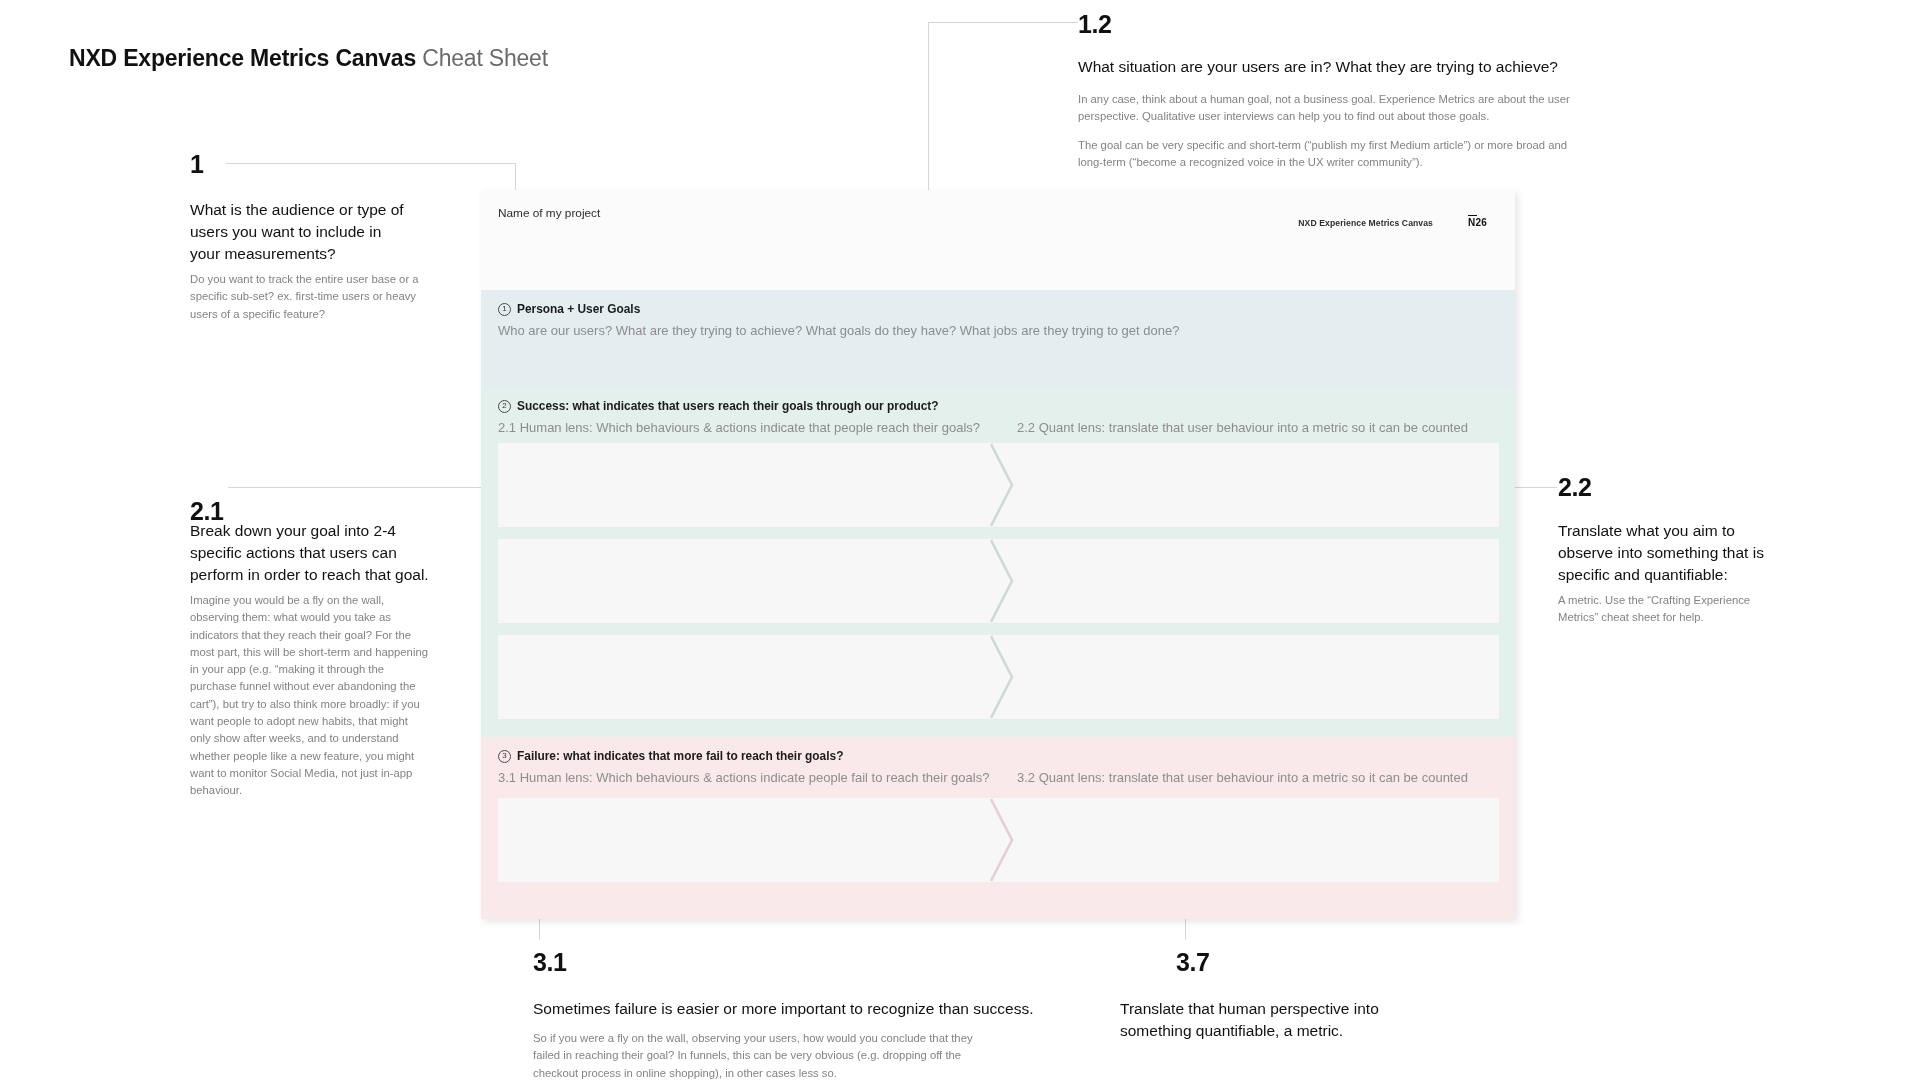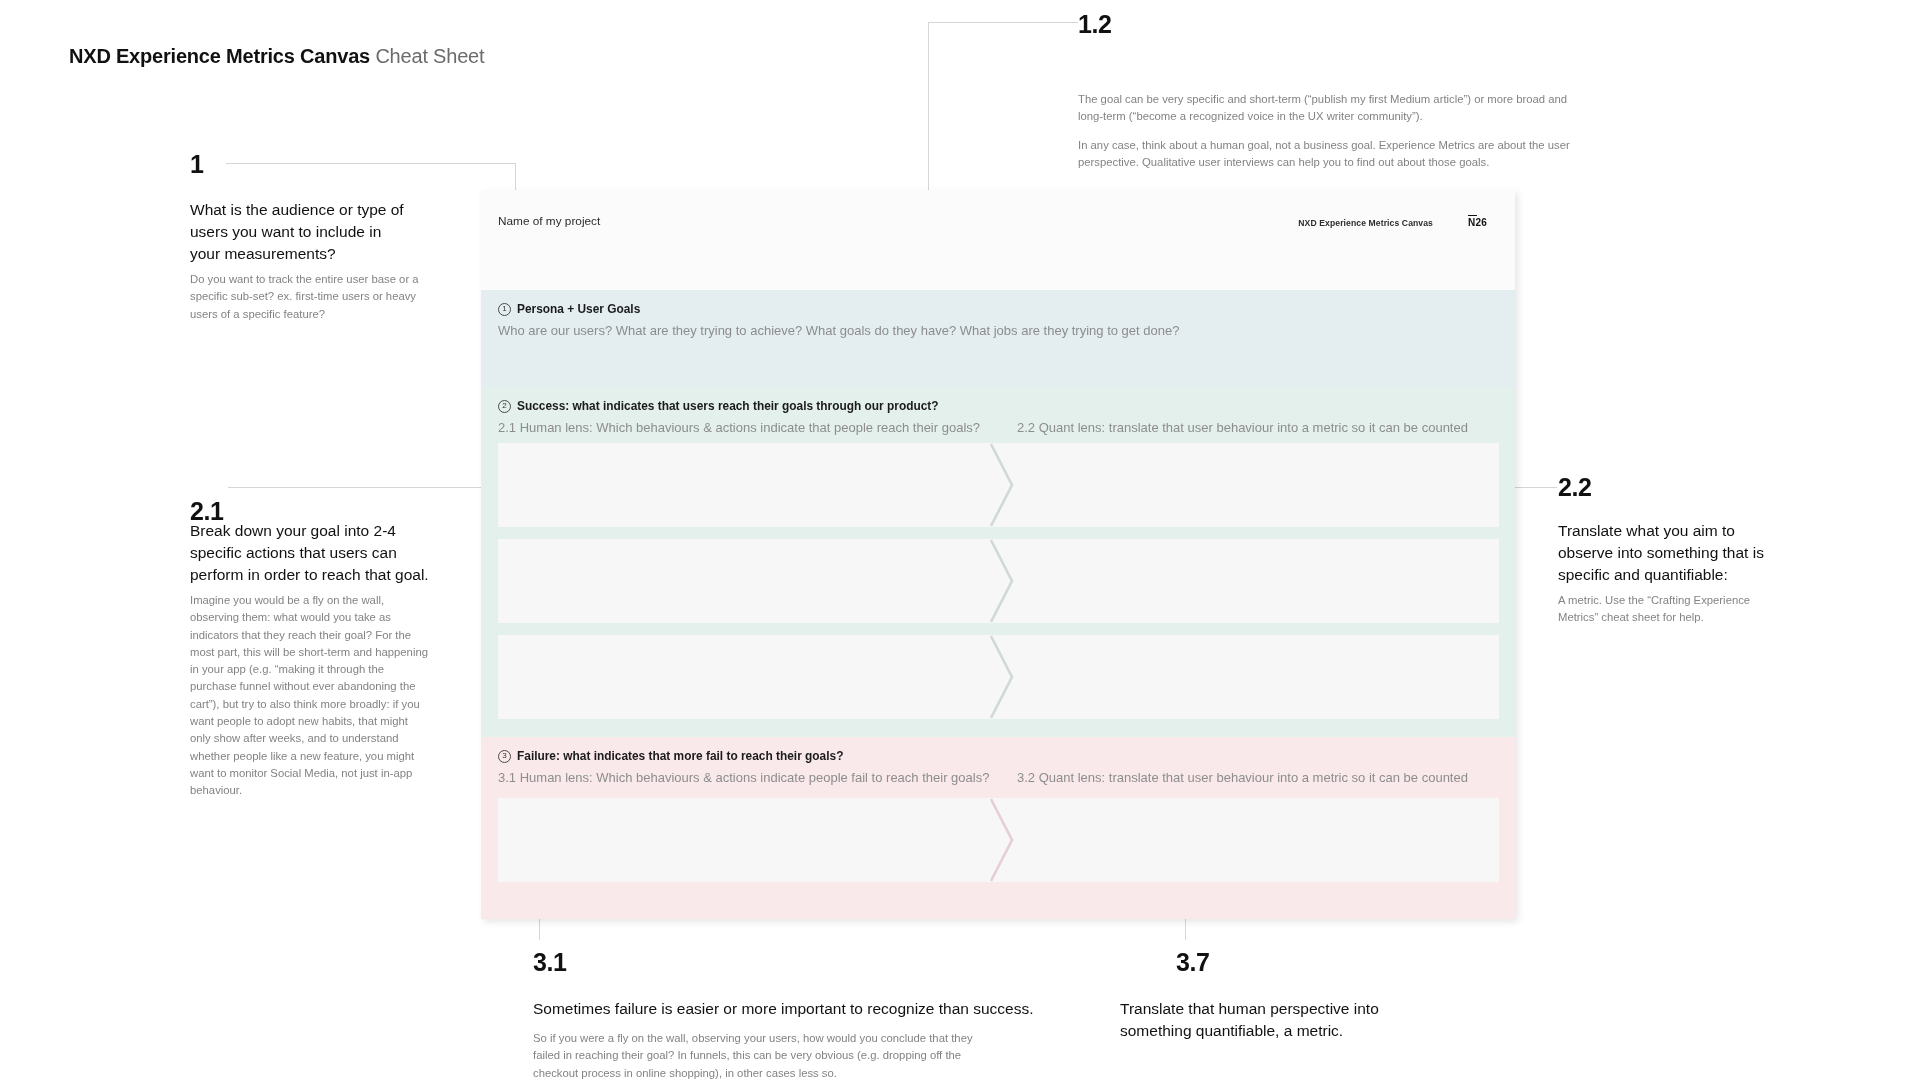--- a/index.html
+++ b/index.html
@@ -9,21 +9,21 @@
     background: #ffffff;
     font-family: "Liberation Sans", sans-serif;
     color: #111111;
     overflow: hidden;
   }
   #root { position: relative; width: 1920px; height: 1080px; }
 
   
   .page-title {
     position: absolute; left: 69px; top: 45px;
-    font-size: 20px; font-weight: 700; letter-spacing: -0.2px;
+    font-size: 23px; font-weight: 700; letter-spacing: -0.2px;
     white-space: nowrap;
   }
   .page-title .sub { font-weight: 400; color: #6b6b6b; }
 
   
   .callout-num {
     position: absolute;
     font-size: 25px; font-weight: 700; letter-spacing: -0.4px;
     color: #111; line-height: 1;
   }
@@ -48,21 +48,21 @@
     position: absolute;
     left: 481px; top: 190px; width: 1034px; height: 729px;
     background: #fbfbfb;
     box-shadow: 3px 3px 7px rgba(0,0,0,0.10);
   }
   .canvas-header {
     position: relative; height: 100px; width: 100%;
     background: #fbfbfb;
   }
   .project-name {
-    position: absolute; left: 17px; top: 24px;
+    position: absolute; left: 17px; top: 16px;
     font-size: 11.8px; color: #2c2c2c;
   }
   .canvas-brand {
     position: absolute; right: 82px; top: 28px;
     font-size: 8.6px; font-weight: 700; color: #2c2c2c;
     letter-spacing: 0.1px; white-space: nowrap;
   }
   .n26-logo {
     position: absolute; right: 28px; top: 25px;
     font-size: 10px; font-weight: 600; color: #111;
@@ -141,23 +141,24 @@
   <div class="hline" style="left:1495px; top:487px; width:62px;"></div>
 
   <div class="vline" style="left:539px; top:874px; height:66px;"></div>
   <div class="vline" style="left:1185px; top:874px; height:66px;"></div>
 
   <div class="callout-num" style="left:190px; top:152px;">1</div>
   <div class="callout-head" style="left:190px; top:199px; width:215px;">What is the audience or type of users you want to include in your measurements?</div>
   <div class="callout-body" style="left:190px; top:271px; width:232px;">Do you want to track the entire user base or a specific sub-set? ex. first-time users or heavy users of a specific feature?</div>
 
   <div class="callout-num" style="left:1078px; top:12px;">1.2</div>
+  <div class="callout-head" style="left:1078px; top:56px; width:560px;">What situation are your users are in? What they are trying to achieve?</div>
   <div class="callout-body" style="left:1078px; top:91px; width:515px;">
+    <p>In any case, think about a human goal, not a business goal. Experience Metrics are about the user perspective. Qualitative user interviews can help you to find out about those goals.</p>
     <p>The goal can be very specific and short-term (“publish my first Medium article”) or more broad and long-term (“become a recognized voice in the UX writer community”).</p>
-    <p>In any case, think about a human goal, not a business goal. Experience Metrics are about the user perspective. Qualitative user interviews can help you to find out about those goals.</p>
   </div>
 
   <div class="callout-num" style="left:190px; top:499px;text-align:right;">2.1</div>
   <div class="callout-head" style="left:190px; top:520px; width:240px;">Break down your goal into 2-4 specific actions that users can perform in order to reach that goal.</div>
   <div class="callout-body" style="left:190px; top:592px; width:238px;">Imagine you would be a fly on the wall, observing them: what would you take as indicators that they reach their goal? For the most part, this will be short-term and happening in your app (e.g. “making it through the purchase funnel without ever abandoning the cart”), but try to also think more broadly: if you want people to adopt new habits, that might only show after weeks, and to understand whether people like a new feature, you might want to monitor Social Media, not just in-app behaviour.</div>
 
   <div class="callout-num" style="left:1558px; top:475px;">2.2</div>
   <div class="callout-head" style="left:1558px; top:520px; width:230px;">Translate what you aim to observe into something that is specific and quantifiable:</div>
   <div class="callout-body" style="left:1558px; top:592px; width:220px;">A metric. Use the “Crafting Experience Metrics” cheat sheet for help.</div>
 

